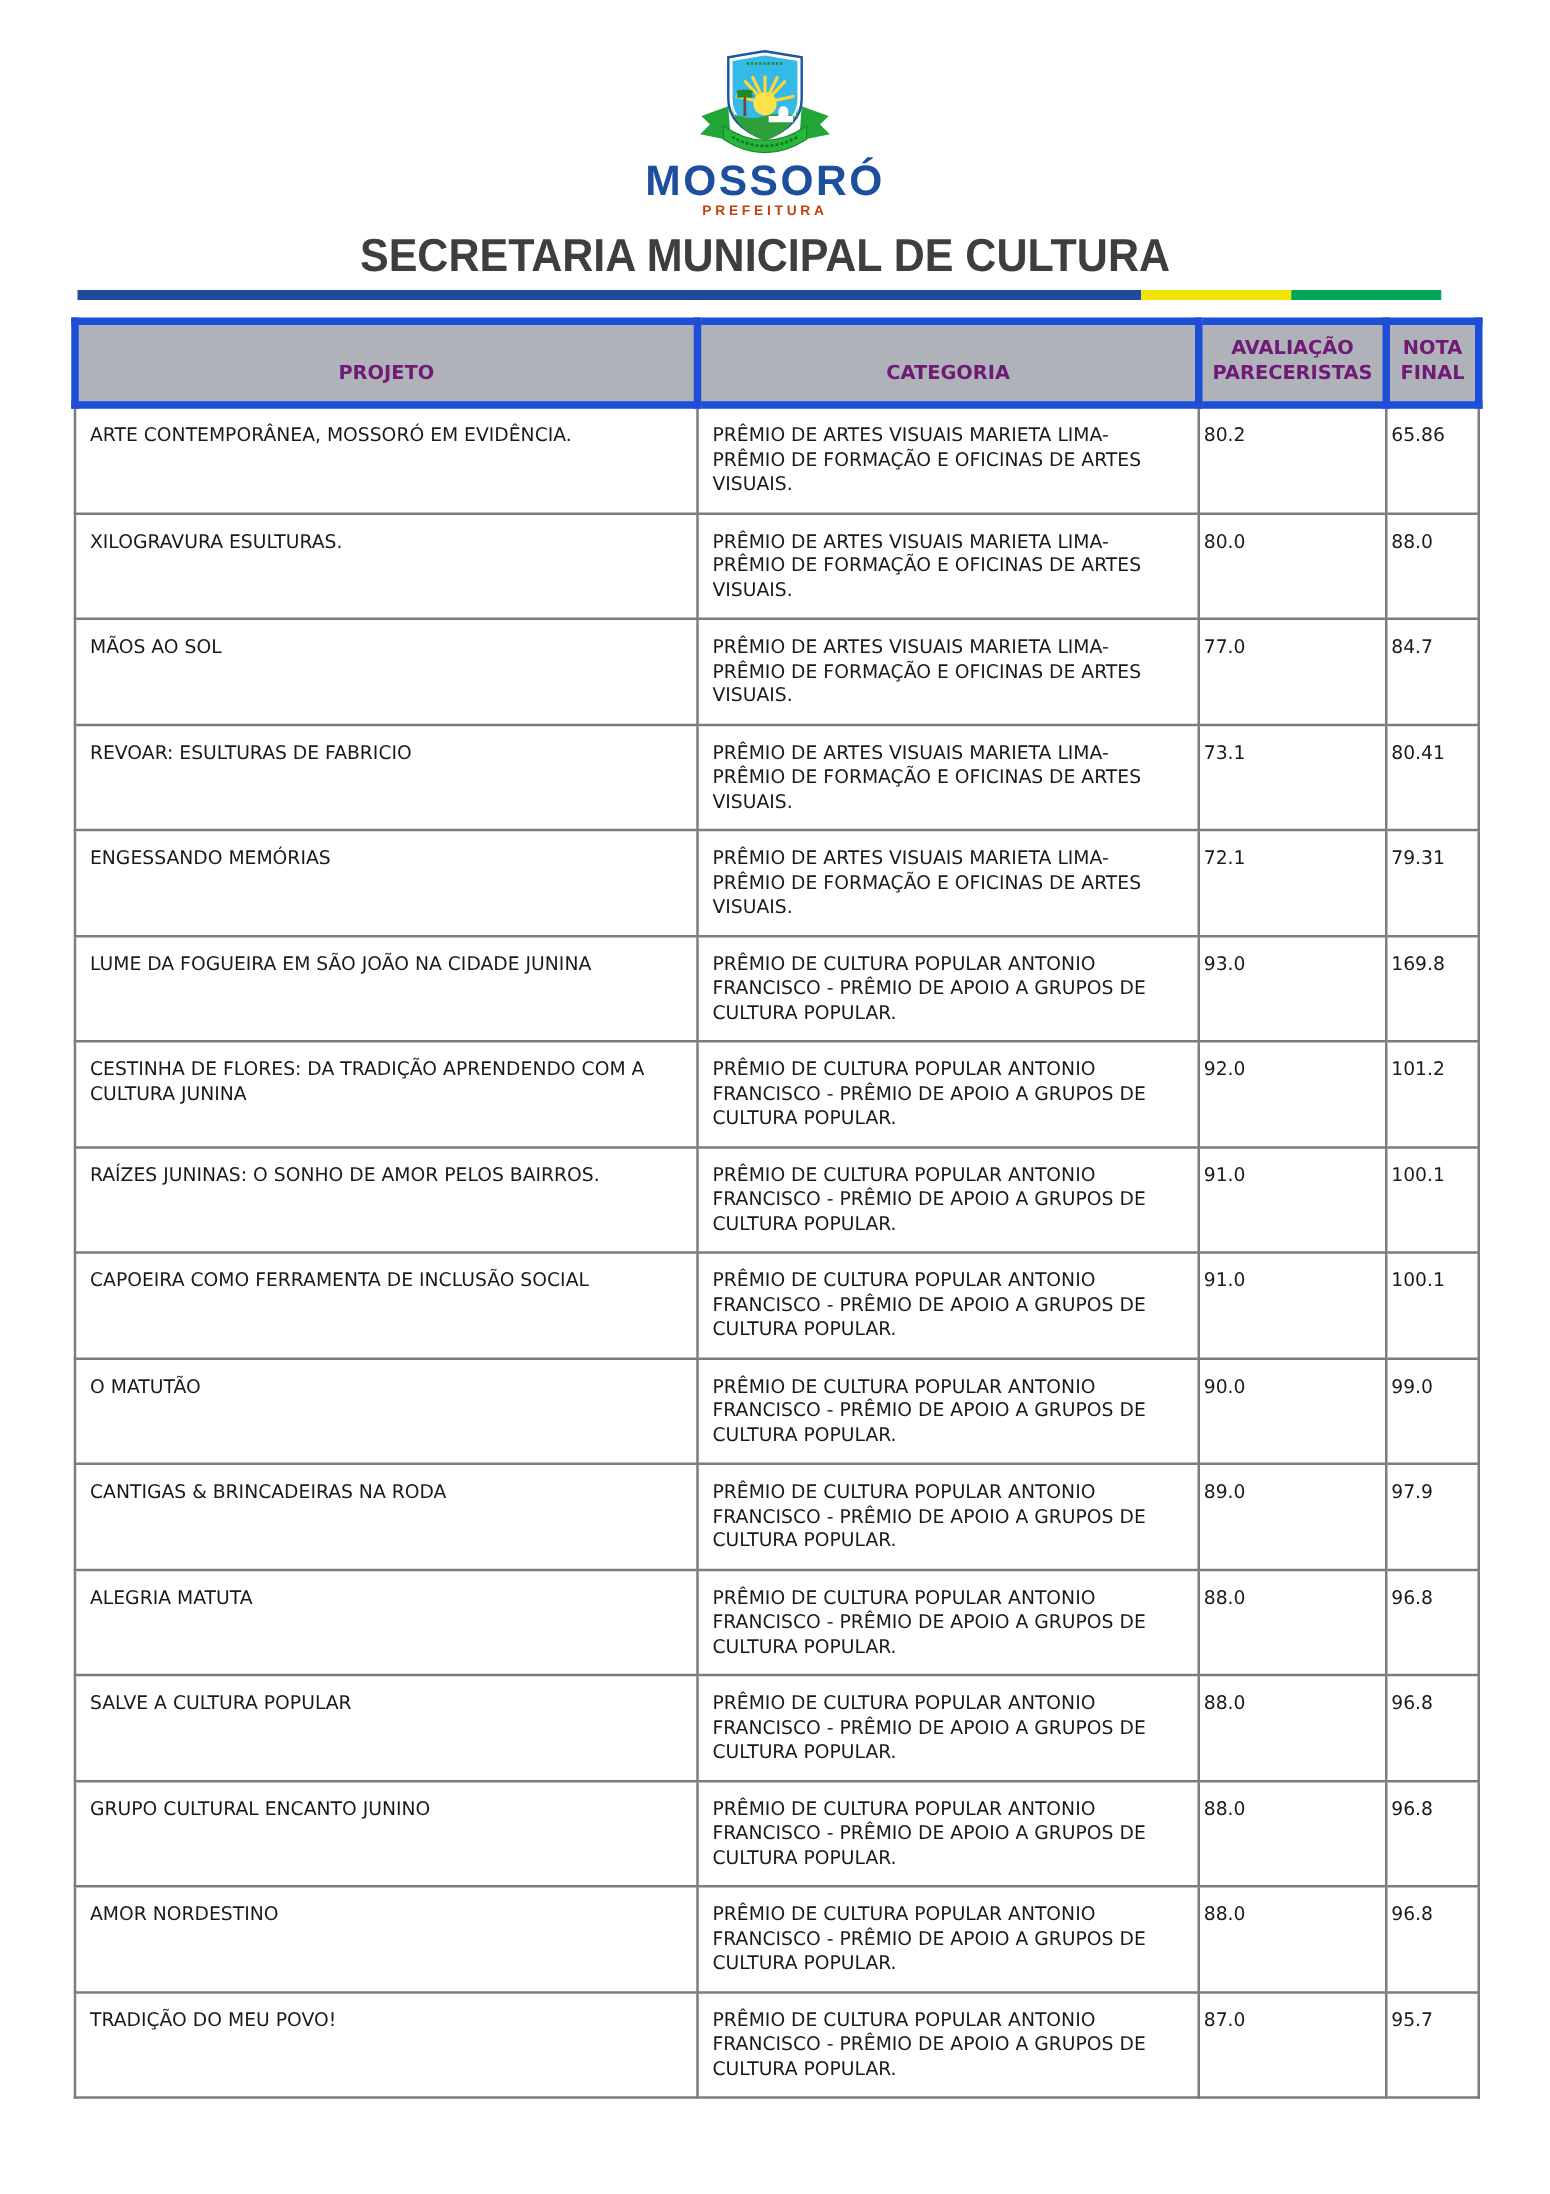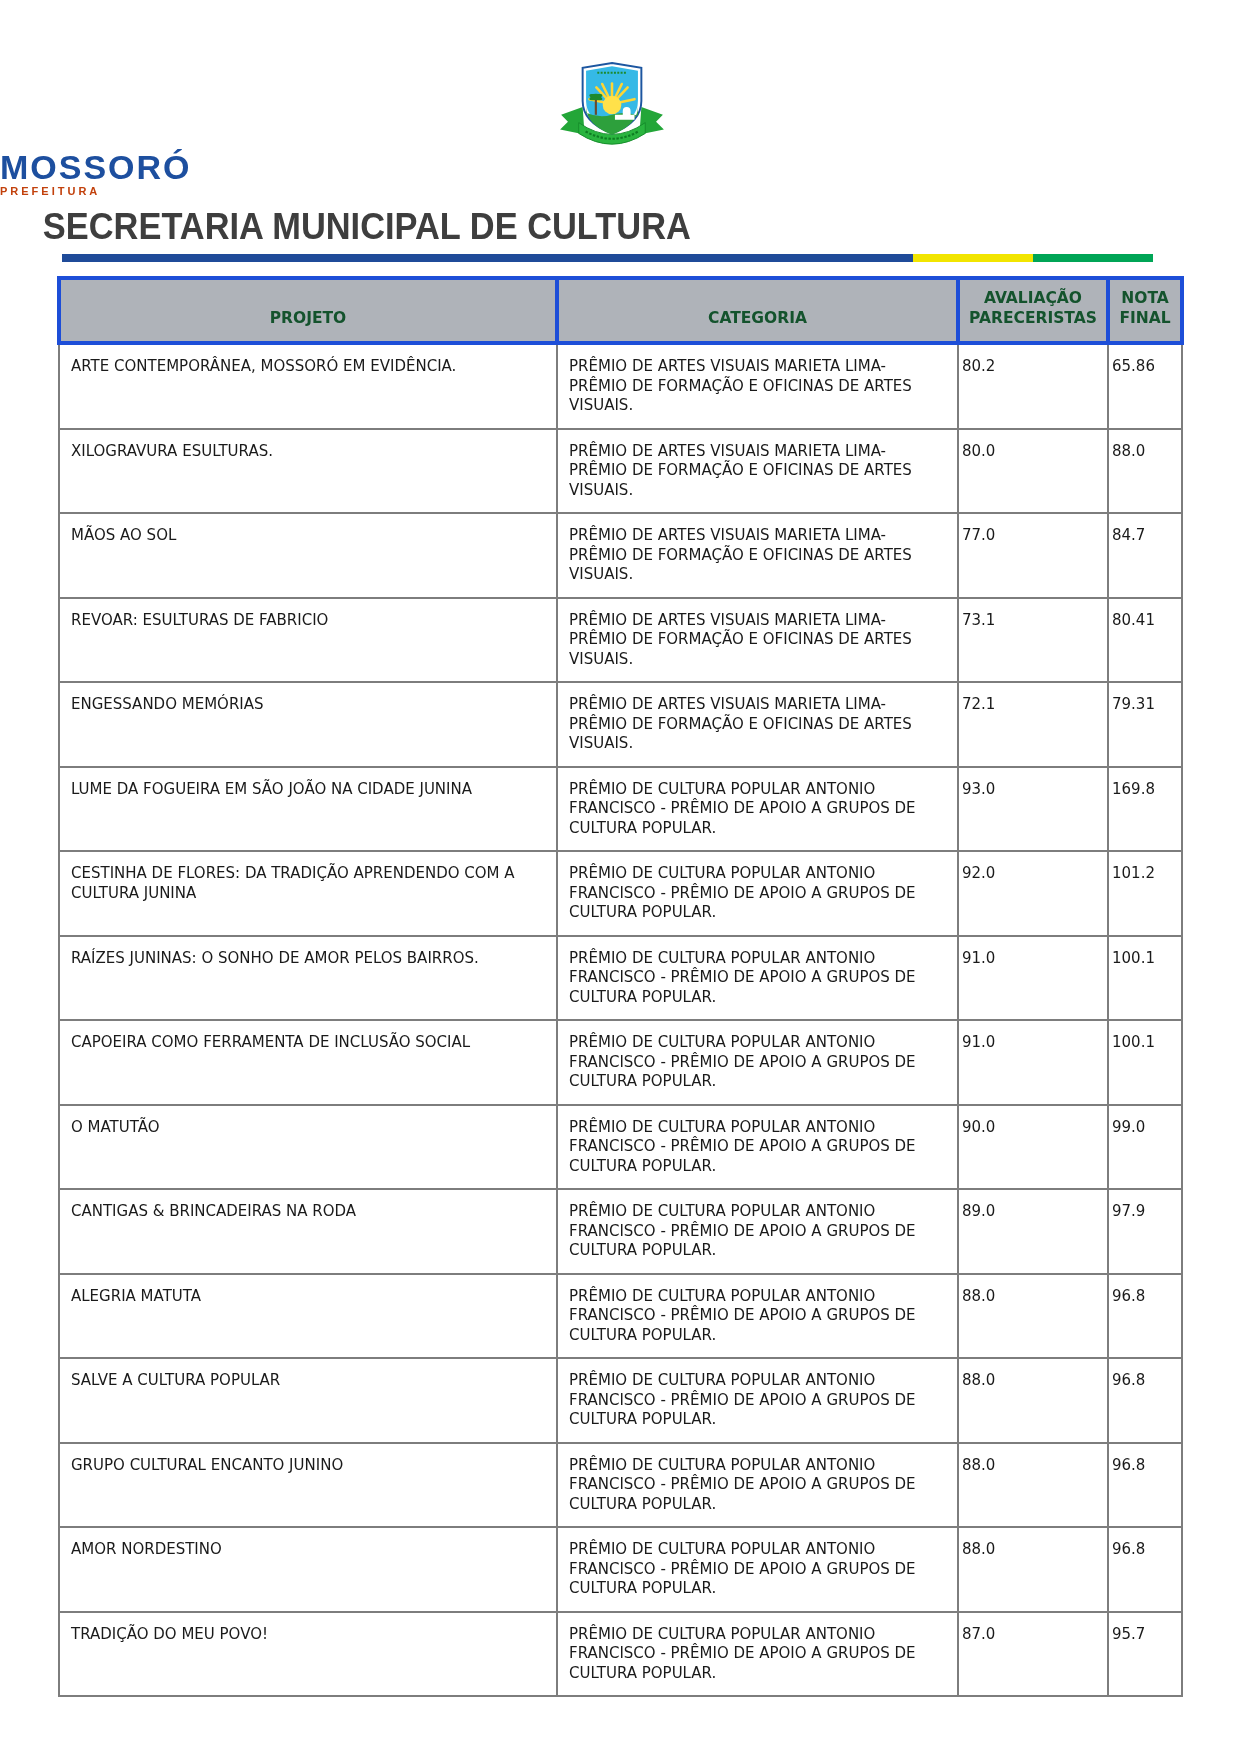--- a/index.html
+++ b/index.html
@@ -1,21 +1,21 @@
 <!DOCTYPE html>
 <html lang="pt"><head>
 <meta charset="utf-8">
 <style>
   html,body{margin:0;padding:0;}
   body{
     width:1240px;height:1755px;background:#ffffff;
     font-family:"DejaVu Sans",sans-serif;color:#1a1a1a;
     position:relative;overflow:hidden;
   }
-  .header{padding-top:38px;padding-right:16px;margin-top:22px;}
+  .header{padding-top:38px;text-align:center;padding-right:16px;}
   .crest{display:block;margin:0 auto;}
   .city{
     font-family:"Liberation Sans",sans-serif;font-weight:800;
     font-size:34px;color:#1d4f9f;letter-spacing:2px;margin-top:2px;line-height:26px;
   }
   .prefeitura{
     font-family:Liberation Sans, sans-serif;font-weight:700;
     font-size:11px;color:#c2410c;letter-spacing:3px;margin-top:3px;line-height:16px;
   }
   .page-title{
@@ -26,24 +26,24 @@
   .divider{margin:8px 0 0 62px;width:1091px;height:8px;display:flex;}
   .divider .seg-blue{width:851px;height:100%;}
   .divider .seg-yellow{width:120px;height:100%;}
   .divider .seg-green{width:120px;height:100%;}
   .table-wrap{margin:14px 0 0 57px;}
   table{
     border-collapse:collapse;table-layout:fixed;width:1123px;
     font-size:15px;
   }
   th{
-    background:#afb3b9;border:4px solid #1d4ed8;
+    background:#afb3b9;border:6px solid #1d4ed8;
     font-weight:700;vertical-align:bottom;text-align:center;
     padding:8px 8px 13px 8px;height:64px;box-sizing:border-box;
-    line-height:20px;font-size:15.5px;color:#14532d;
+    line-height:20px;font-size:15.5px;color:#701a75;
   }
   td{
     border:2px solid #7d7d7d;vertical-align:top;text-align:left;
     padding:12px 11px;height:80px;box-sizing:border-box;line-height:19.5px;
   }
   td.c-num{padding-left:3px;}
 </style>
 </head>
 <body>
 

